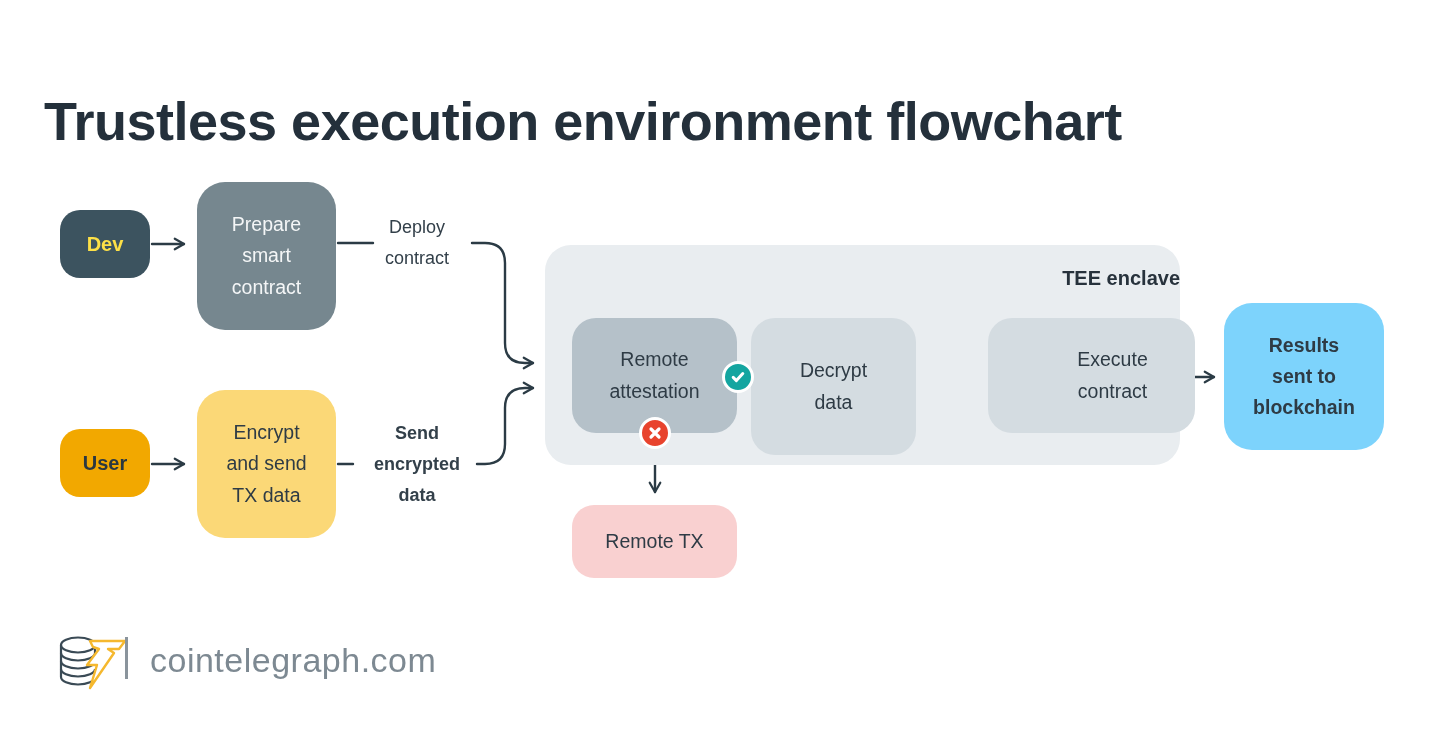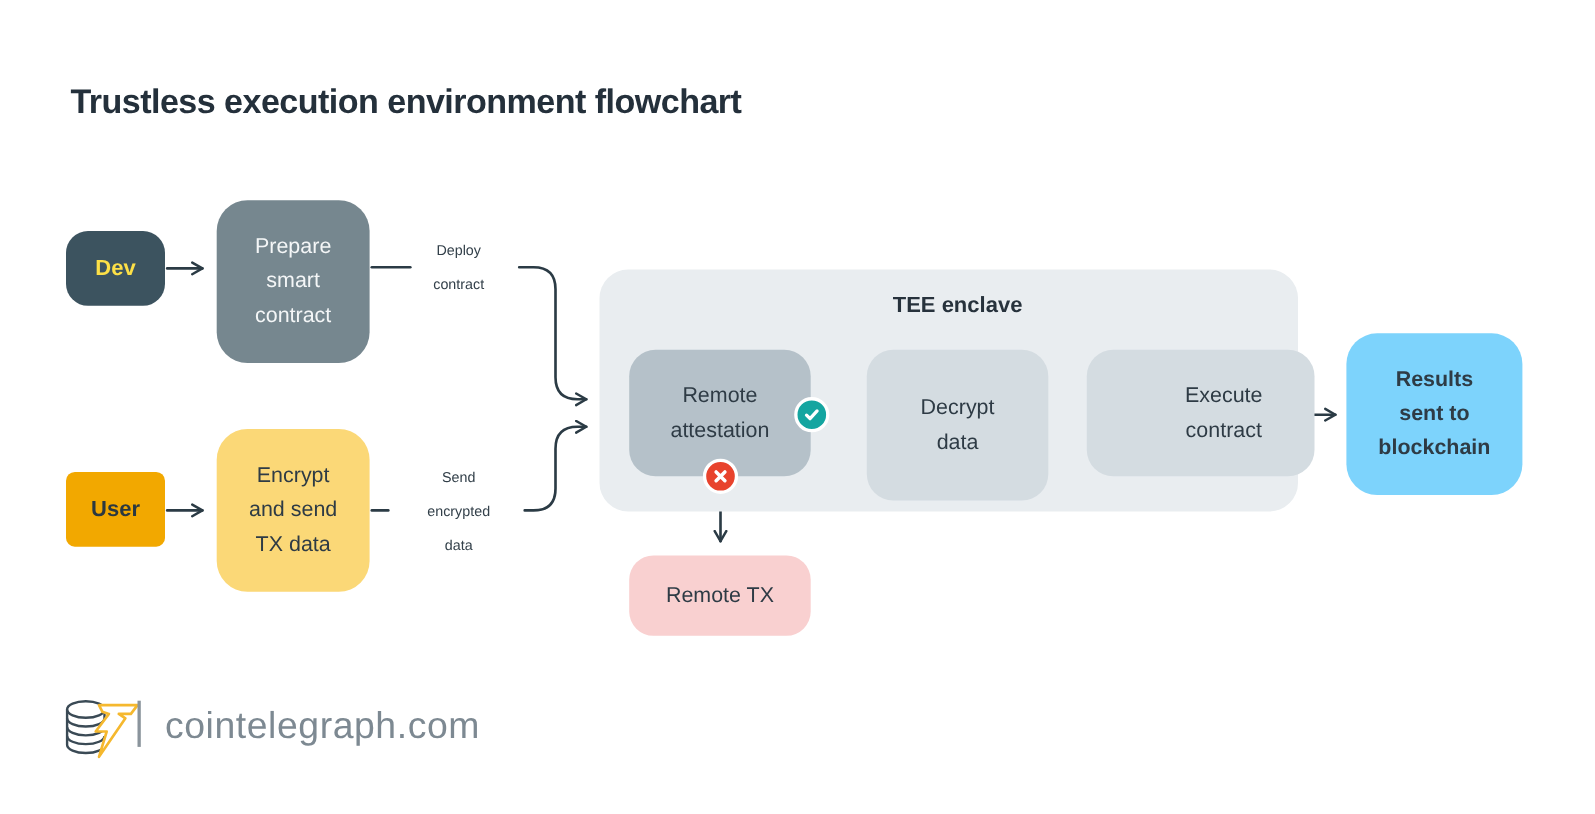--- a/index.html
+++ b/index.html
@@ -1,51 +1,51 @@
 <!DOCTYPE html>
 <html><head>
 <meta charset="utf-8">
 <style>
   html,body{margin:0;padding:0;background:#ffffff;}
   #canvas{
     position:relative;width:1450px;height:740px;background:#ffffff;
     font-family:"Liberation Sans","DejaVu Sans",sans-serif;overflow:hidden;
   }
   .page-title{
-    position:absolute;left:64px;top:54px;
-    font-size:31px;font-weight:700;color:#24303b;letter-spacing:-0.5px;
+    position:absolute;left:44px;top:54px;
+    font-size:54px;font-weight:700;color:#24303b;letter-spacing:-0.5px;
   }
   .node{
     position:absolute;display:flex;align-items:center;justify-content:center;
     text-align:center;font-size:19.5px;line-height:1.6;color:#2e3b45;
     white-space:pre-line;
   }
   .node-dev   {left:60px; top:210px; width:90px; height:68px; background:#3c535f;border-radius:20px;color:#fde047;font-weight:700;font-size:20px;}
   .node-prep  {left:197px;top:170px; width:139px;height:148px;background:#76878f;border-radius:28px;color:#f4f6f7;margin-top:12px;}
-  .node-user  {left:60px; top:429px; width:90px; height:68px; background:#f2a800;border-radius:8px;font-weight:700;font-size:20px;color:#2b3840;}
+  .node-user  {left:60px; top:429px; width:90px; height:68px; background:#f2a800;border-radius:20px;font-weight:700;font-size:20px;color:#2b3840;}
   .node-enc   {left:197px;top:390px; width:139px;height:148px;background:#fbd877;border-radius:28px;text-align:center;}
   .enclave{
     position:absolute;left:545px;top:245px;width:635px;height:220px;
     background:#e9edf0;border-radius:26px;
   }
   .enclave-title{
-    position:absolute;left:0;right:0;top:22px;text-align:center;
+    position:absolute;left:0;right:0;top:22px;text-align:right;
     font-size:20px;font-weight:700;color:#27323c;margin-left:16px;
   }
   .node-remote {left:572px;top:318px;width:165px;height:115px;background:#b5c1c9;border-radius:24px;}
-  .node-decrypt{left:788px;top:318px;width:165px;height:137px;background:#d4dce1;border-radius:24px;}
+  .node-decrypt{left:751px;top:318px;width:165px;height:137px;background:#d4dce1;border-radius:24px;}
   .node-exec  {left:988px;top:318px;width:165px;height:115px;background:#d4dce1;border-radius:24px;padding-left:42px;}
   .node-results{left:1224px;top:303px;width:160px;height:147px;background:#7dd3fc;border-radius:28px;font-weight:bold;}
   .node-failed{left:572px;top:505px;width:165px;height:73px;background:#f9d0d0;border-radius:22px;}
   .edge-label{
-    position:absolute;text-align:center;font-size:13px;line-height:31px;
+    position:absolute;text-align:center;font-size:18px;line-height:31px;
     color:#33404a;white-space:pre-line;
   }
   .edge-label-deploy{left:357px;top:212px;width:120px;}
-  .edge-label-send  {left:352px;top:418px;width:130px;}
+  .edge-label-send  {left:352px;top:418px;width:130px;font-weight:bold;}
   .connectors{position:absolute;left:0;top:0;width:1450px;height:740px;pointer-events:none;}
   .badge{
     position:absolute;width:26px;height:26px;border-radius:50%;
     border:3px solid #ffffff;display:flex;align-items:center;justify-content:center;
     box-sizing:content-box;
   }
   .badge-success{left:722px;top:361px;background:#14a5a0;}
   .badge-failure{left:639px;top:417px;background:#e8432d;}
   .footer-divider{
     position:absolute;left:125px;top:637px;width:2.5px;height:42px;background:#8a949c;

